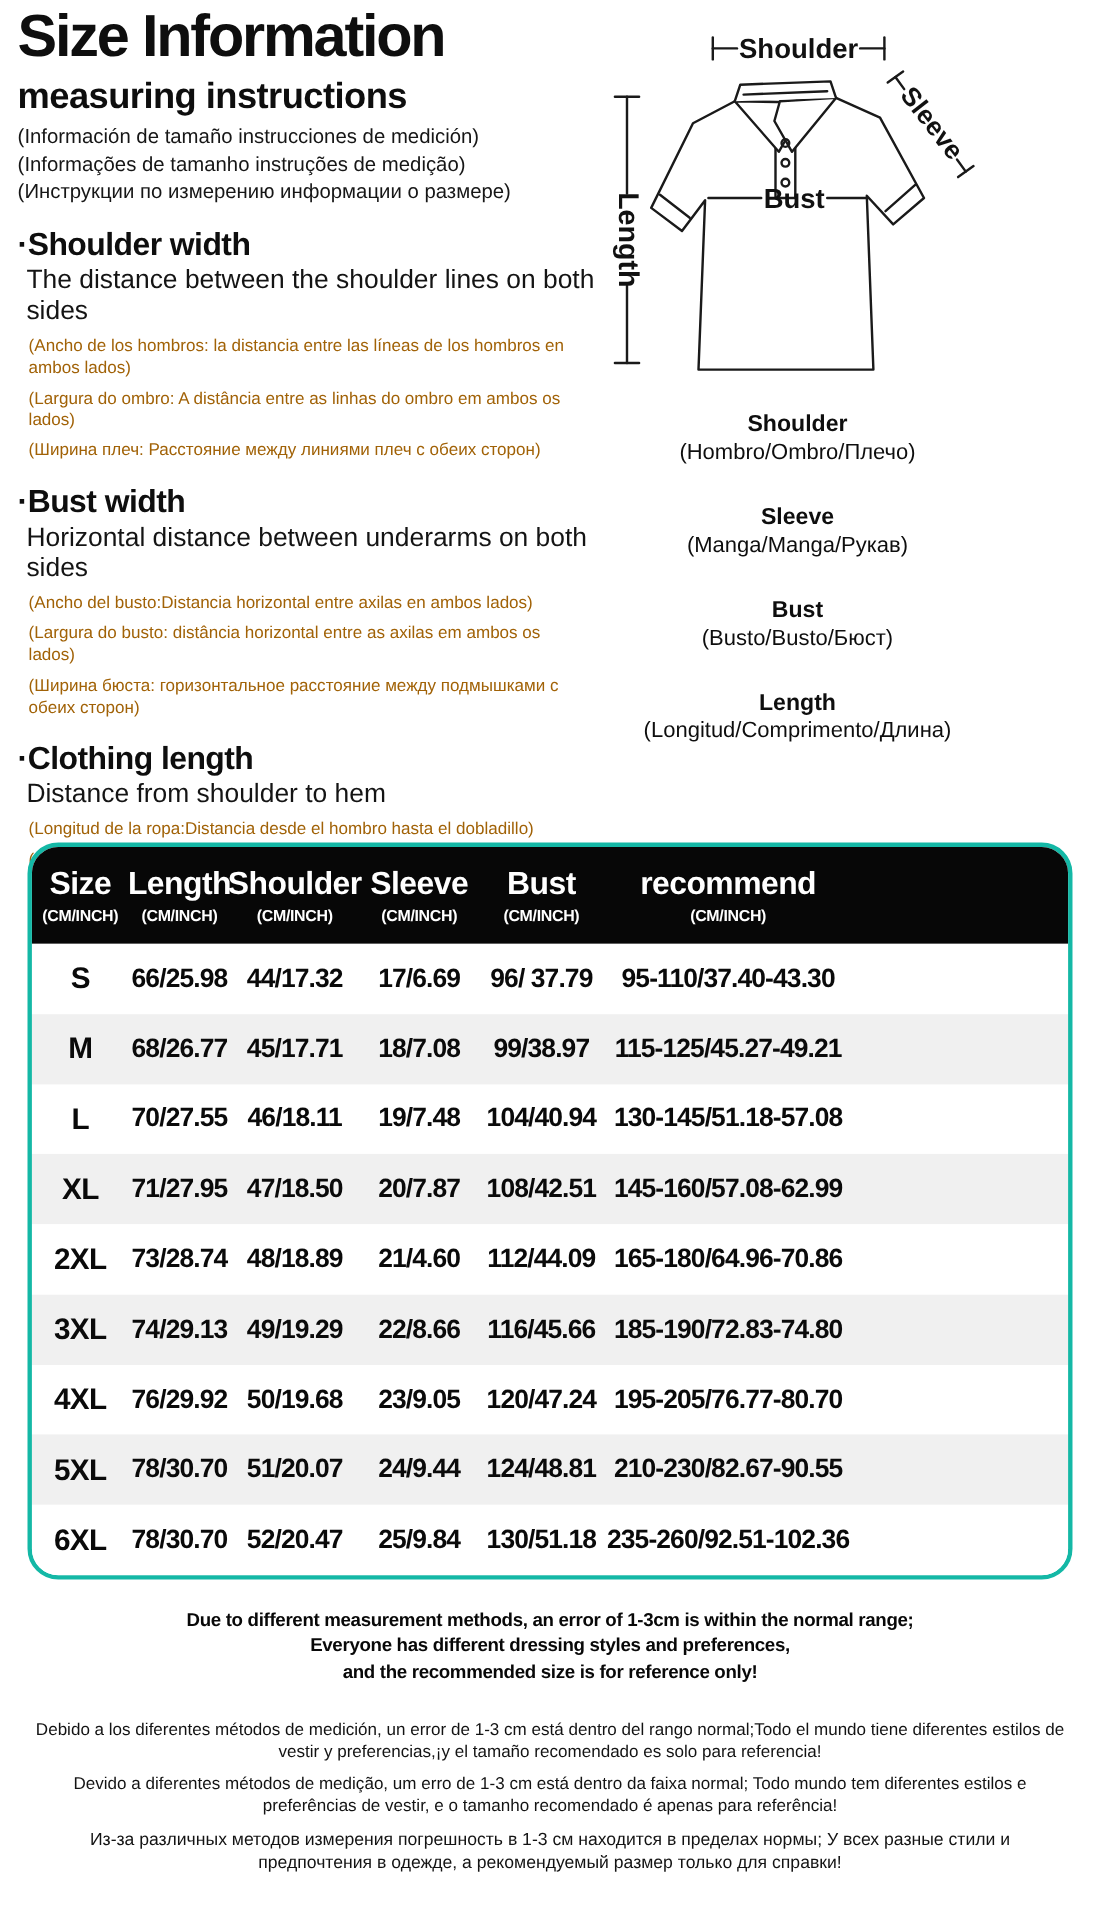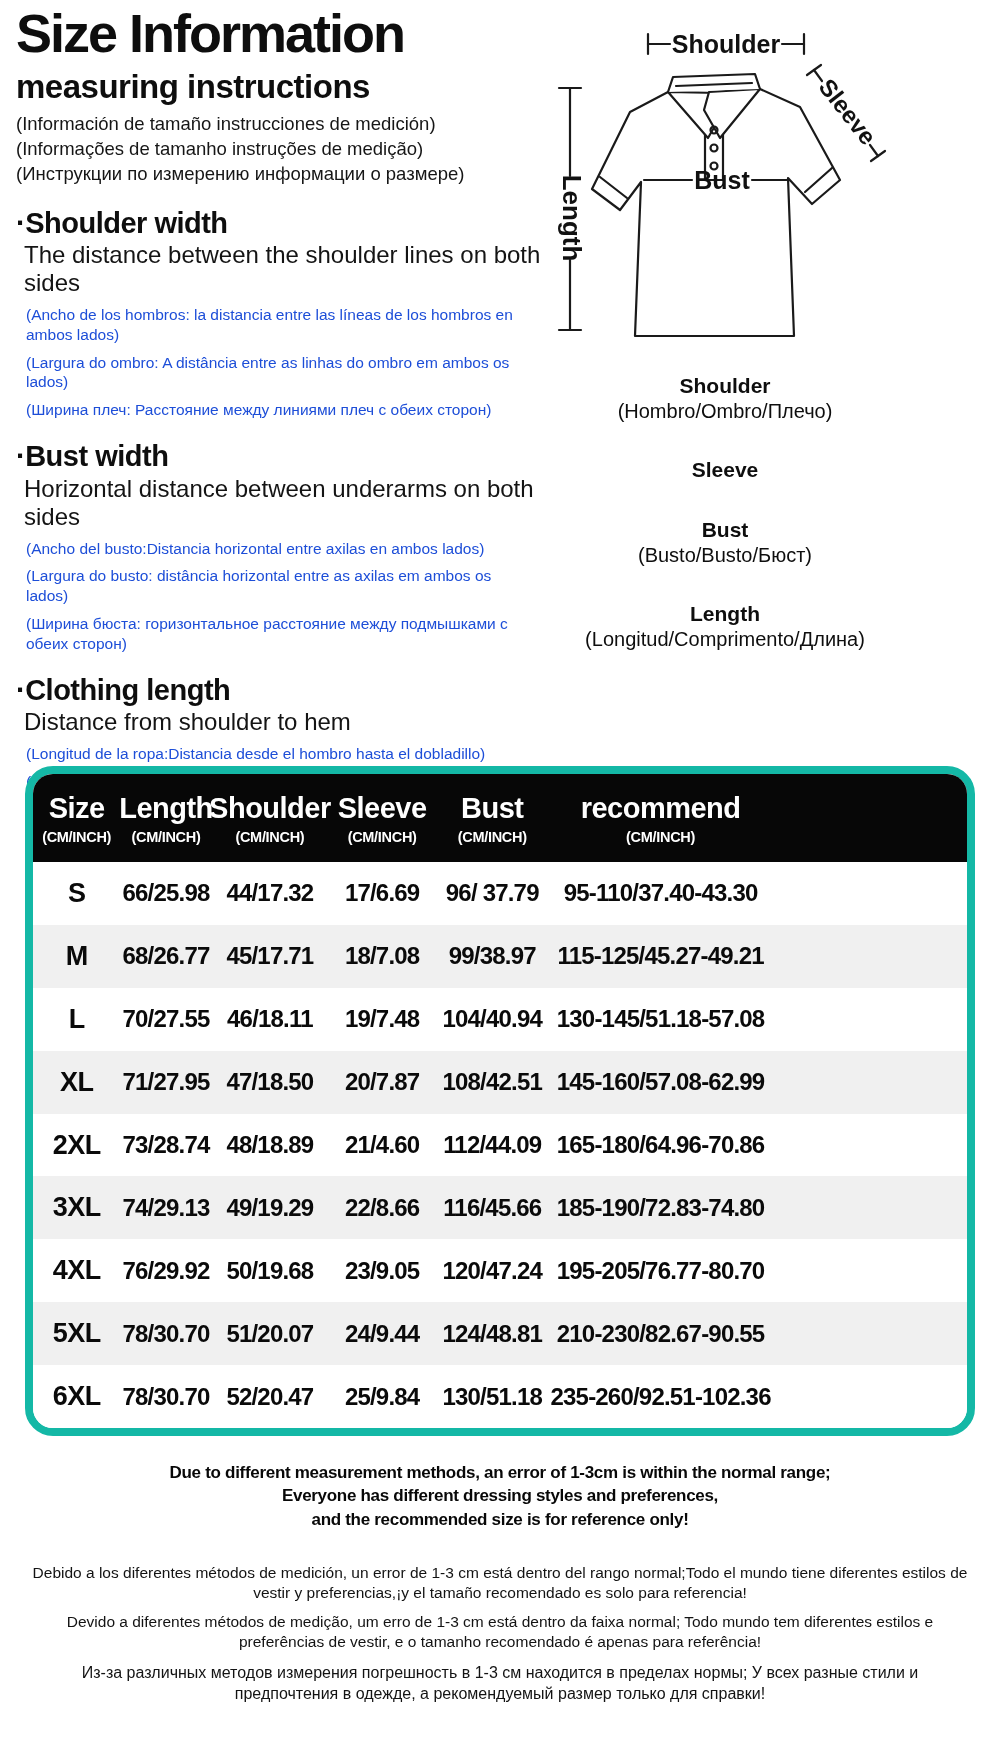--- a/index.html
+++ b/index.html
@@ -8,32 +8,32 @@
     font-family:"Liberation Sans", sans-serif; color:#0e0e0e; overflow:hidden;
   }
   
   .intro { position:absolute; left:16px; top:6px; width:525px; }
   .main-title { font-size:54px; font-weight:bold; letter-spacing:-2px; line-height:1.02; margin:0; }
   .sub-title  { font-size:33px; font-weight:bold; letter-spacing:-0.5px; margin:7px 0 5px 0; }
   .intro-tr   { font-size:18.5px; line-height:1.36; color:#161616; }
   .sec        { margin-top:21px; }
   .sec-title  { font-size:29px; font-weight:bold; letter-spacing:-0.5px; line-height:1.05; margin:0; }
   .sec-sub    { font-size:24px; margin:3px 0 2px 8px; color:#141414; }
-  .sec-tr     { font-size:15.5px; line-height:1.28; margin:8px 0 0 10px; width:505px; color:#1d4ed8; }
+  .sec-tr     { font-size:15.5px; line-height:1.28; margin:8px 0 0 10px; width:505px; color:#a16207; }
   
   .diagram { position:absolute; left:556px; top:8px; }
   .diagram svg text { font-family:"Liberation Sans", sans-serif; }
   .legend { position:absolute; left:545px; top:372px; width:360px; text-align:center; }
   .legend-item { margin-bottom:32px; }
   .legend-name { font-size:21px; font-weight:bold; line-height:1.3; }
   .legend-tr   { font-size:20px; line-height:1.25; }
   
   .size-table {
     position:absolute; left:25px; top:766px; width:950px; height:670px;
-    border:8px solid #14b8a6; border-radius:28px; overflow:hidden;
+    border:4px solid #14b8a6; border-radius:28px; overflow:hidden;
     box-sizing:border-box; background:#fff;
   }
   .thead {
     position:absolute; top:0; left:0; right:0; height:88px; background:#070707; color:#fff;
     display:grid; grid-template-columns:10.5% 11% 14% 13% 13.5% 27%; padding-right:11%;
   }
   .hcell { display:flex; flex-direction:column; align-items:center; justify-content:center; gap:4px; }
   .hlabel { font-size:29px; font-weight:bold; letter-spacing:-0.5px; }
   .hunit  { font-size:14.5px; font-weight:bold; letter-spacing:-0.3px; }
   .tbody {
@@ -142,20 +142,21 @@
     </svg>
   </div>
 
   <div class="legend">
     <div class="legend-item">
       <div class="legend-name">Shoulder</div>
       <div class="legend-tr">(Hombro/Ombro/Плечо)</div>
     </div>
     <div class="legend-item">
       <div class="legend-name">Sleeve</div>
+      <div class="legend-tr">(Manga/Manga/Рукав)</div>
     </div>
     <div class="legend-item">
       <div class="legend-name">Bust</div>
       <div class="legend-tr">(Busto/Busto/Бюст)</div>
     </div>
     <div class="legend-item">
       <div class="legend-name">Length</div>
       <div class="legend-tr">(Longitud/Comprimento/Длина)</div>
     </div>
   </div>

